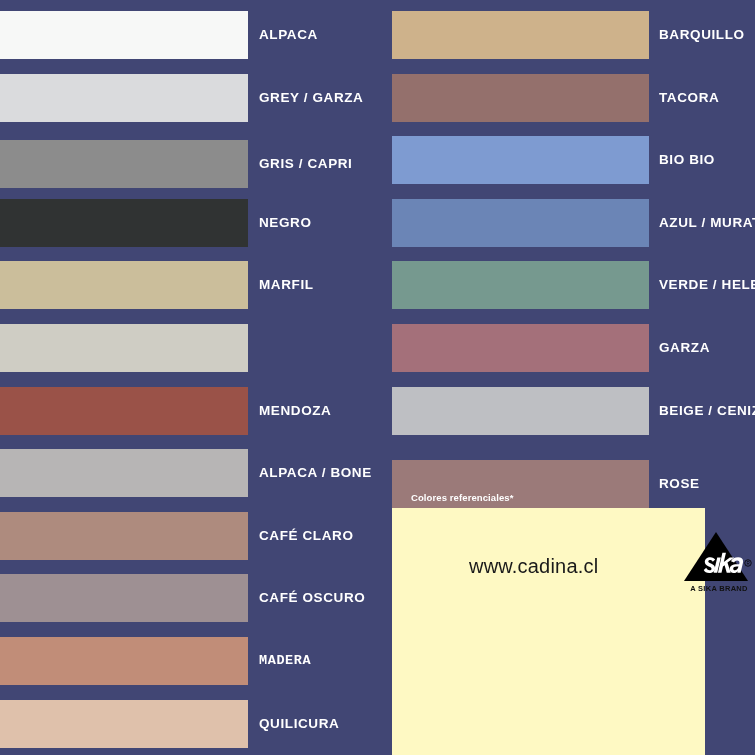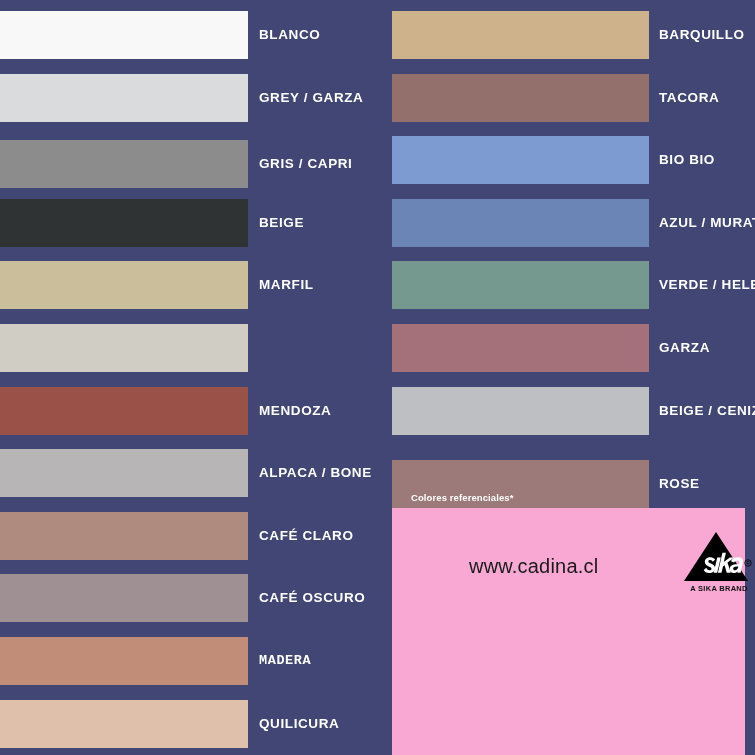--- a/index.html
+++ b/index.html
@@ -81,23 +81,23 @@
     font-weight: bold;
     letter-spacing: 0.1px;
     white-space: nowrap;
   }
 
   
   #footer-panel {
     position: absolute;
     left: 392px;
     top: 508px;
-    width: 353px;
+    width: 313px;
     height: 247px;
-    background: #f9a8d4;
+    background: #fef9c3;
   }
 
   #footer-url {
     position: absolute;
     left: 77px;
     top: 47px;
     font-size: 20px;
     color: #1a1a1a;
     letter-spacing: 0.2px;
     white-space: nowrap;
@@ -132,33 +132,33 @@
   }
 </style>
 </head>
 <body>
 
 <div id="page">
 
   <div id="col-left" class="column">
       <div class="swatch-row" style="top: 11px;">
         <div class="swatch-chip" style="background: rgb(247, 248, 247);"></div>
-        <div class="swatch-label">BLANCO</div>
+        <div class="swatch-label">ALPACA</div>
       </div>
       <div class="swatch-row" style="top: 73.6px;">
         <div class="swatch-chip" style="background: rgb(218, 219, 221);"></div>
         <div class="swatch-label">GREY / GARZA</div>
       </div>
       <div class="swatch-row" style="top: 140px;">
         <div class="swatch-chip" style="background: rgb(140, 140, 140);"></div>
         <div class="swatch-label">GRIS / CAPRI</div>
       </div>
       <div class="swatch-row" style="top: 198.8px;">
         <div class="swatch-chip" style="background: rgb(48, 51, 51);"></div>
-        <div class="swatch-label">BEIGE</div>
+        <div class="swatch-label">NEGRO</div>
       </div>
       <div class="swatch-row" style="top: 261.4px;">
         <div class="swatch-chip" style="background: rgb(203, 190, 155);"></div>
         <div class="swatch-label">MARFIL</div>
       </div>
       <div class="swatch-row" style="top: 324px;">
         <div class="swatch-chip" style="background: rgb(207, 205, 196);"></div>
       </div>
       <div class="swatch-row" style="top: 386.6px; text-decoration: underline;">
         <div class="swatch-chip" style="background: rgb(154, 82, 72);"></div>

